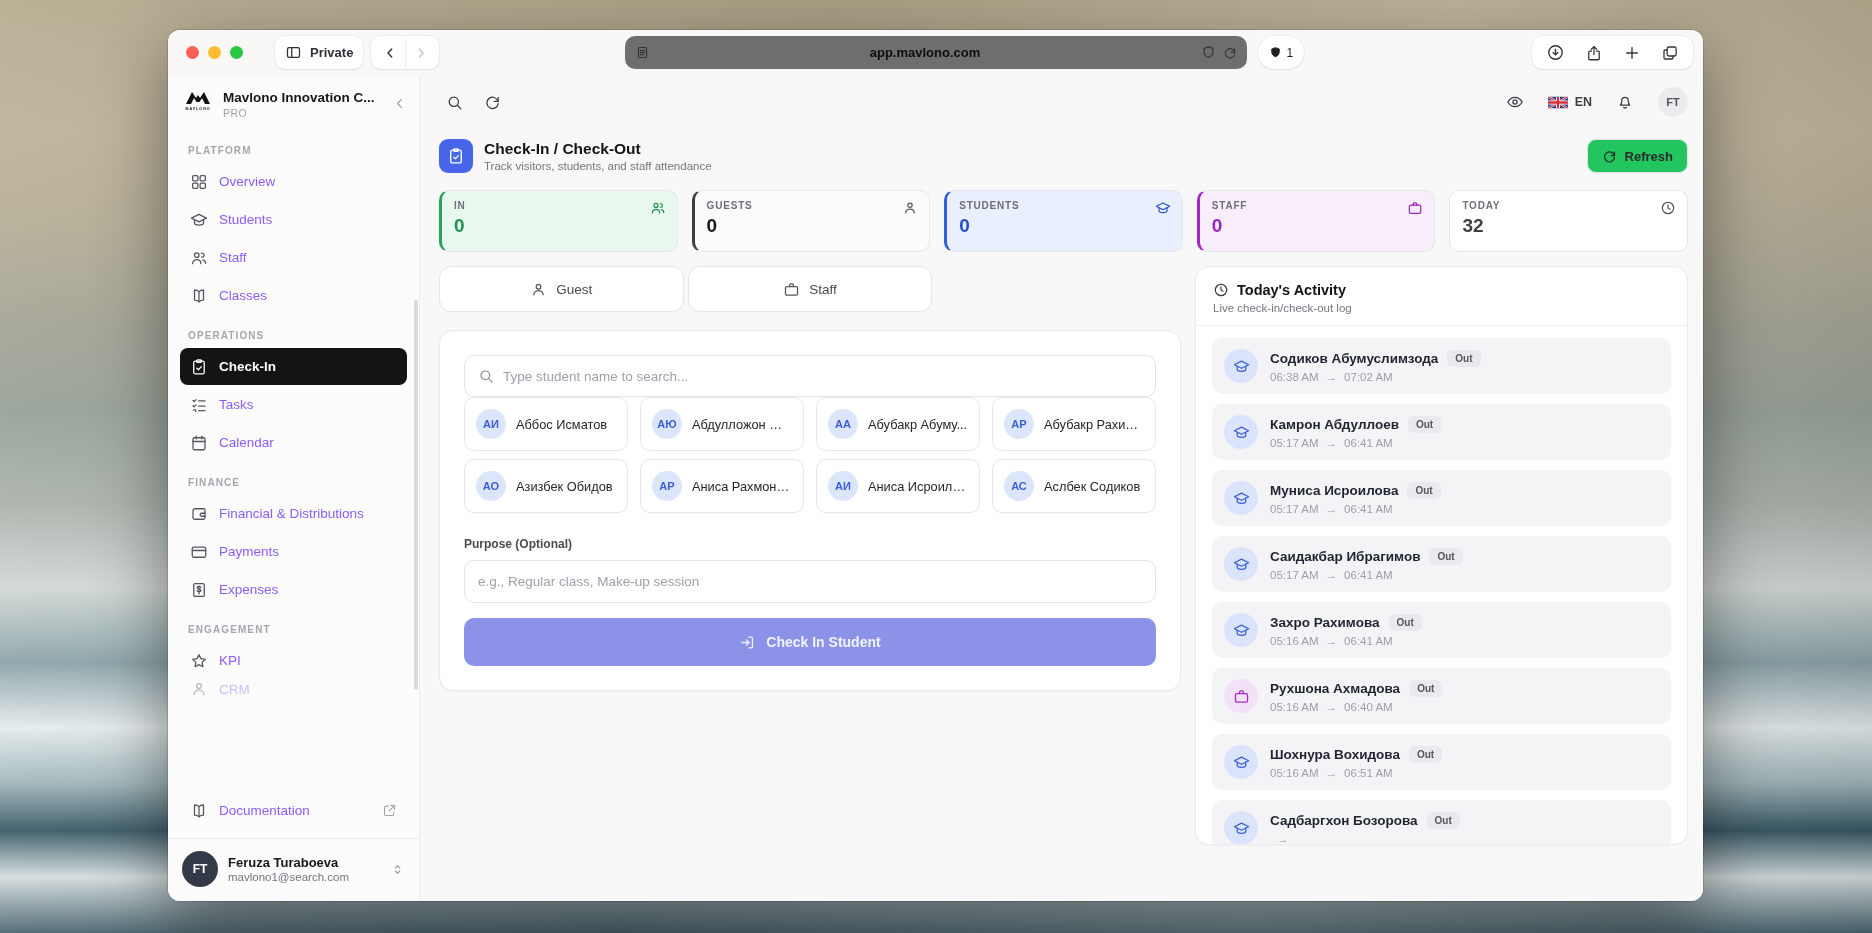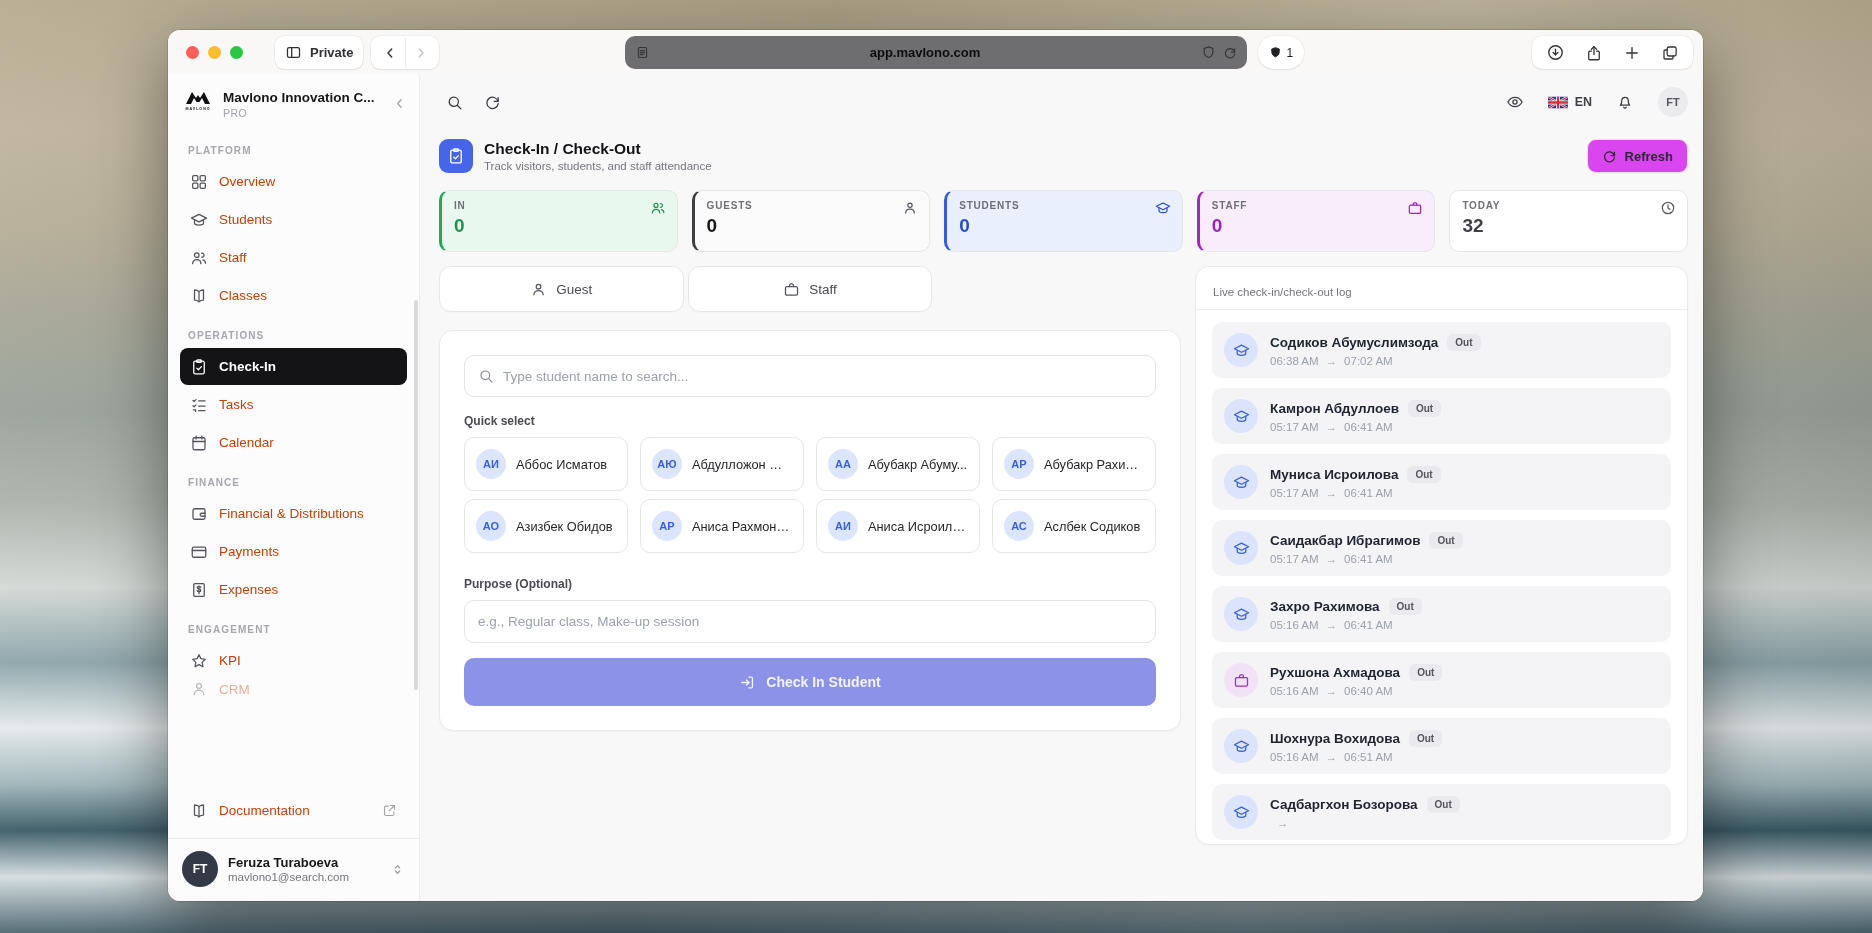--- a/index.html
+++ b/index.html
@@ -57,21 +57,21 @@
   .sidebar{ width:252px; flex:0 0 252px; background:#fcfcfc; border-right:1px solid #ececee; display:flex; flex-direction:column; position:relative; }
   .side-head{ display:flex; align-items:center; gap:9px; padding:13px 12px 8px 14px; }
   .logo{ width:32px; height:30px; display:flex; flex-direction:column; align-items:center; }
   .org-meta{ flex:1; min-width:0; }
   .org-name{ font-size:13.5px; font-weight:700; color:#17171a; white-space:nowrap; }
   .org-plan{ font-size:10.5px; color:#a1a1aa; letter-spacing:.5px; margin-top:1px; }
   .collapse{ color:#a1a1aa; display:flex; }
   .side-nav{ flex:1; padding:2px 12px 0; overflow:hidden; }
   .sec-label{ font-size:10px; font-weight:700; letter-spacing:1.1px; color:#a6a6ae; margin:16px 8px 7px; }
   .nav-item{ height:37px; border-radius:8px; display:flex; align-items:center; gap:11px; padding:0 10px;
-    font-size:13.5px; color:#c2410c; margin-bottom:1px; cursor:default; }
+    font-size:13.5px; color:#8b5cf6; margin-bottom:1px; cursor:default; }
   .nav-item .ic{ width:18px; height:18px; color:#55555e; flex:0 0 18px; }
   .nav-item.active{ background:#141417; color:#fff; font-weight:600; }
   .nav-item.active .ic{ color:#fff; }
   .nav-item.faded{ height:18px; overflow:hidden; opacity:.4; }
   .side-scrollbar{ position:absolute; right:1.5px; top:225px; width:4px; height:390px; border-radius:2px; background:#dadadd; }
   .side-bottom{ padding:6px 12px 0; }
   .doc-item{ justify-content:flex-start; }
   .doc-item .ext{ margin-left:auto; color:#a1a1aa; display:flex; }
   .side-user{ border-top:1px solid #ececee; margin-top:8px; padding:12px 14px 14px; display:flex; align-items:center; gap:10px; }
   .avatar-dark{ width:36px; height:36px; border-radius:50%; background:#333947; color:#fff; font-size:12px; font-weight:700;
@@ -89,21 +89,21 @@
   .hdr-right{ margin-left:auto; display:flex; align-items:center; gap:18px; }
   .lang{ display:flex; align-items:center; gap:7px; font-size:12.5px; font-weight:600; color:#3f3f46; }
   .avatar-light{ width:30px; height:30px; border-radius:50%; background:#ebebee; color:#55555e; font-size:11px; font-weight:700;
     display:flex; align-items:center; justify-content:center; }
 
   .page-head{ display:flex; align-items:center; margin-top:5px; height:44px; }
   .page-icon{ width:34px; height:34px; border-radius:9px; background:#4665e8; color:#fff; display:flex; align-items:center; justify-content:center; }
   .page-titles{ margin-left:11px; }
   .page-title{ font-size:15.5px; font-weight:700; color:#141418; }
   .page-sub{ font-size:11.5px; color:#76767f; margin-top:2px; }
-  .refresh-btn{ margin-left:auto; height:34px; border-radius:9px; background:#d946ef; border:1px solid #e5e5e8;
+  .refresh-btn{ margin-left:auto; height:34px; border-radius:9px; background:#22c55e; border:1px solid #e5e5e8;
     display:flex; align-items:center; gap:8px; padding:0 14px; font-size:13px; font-weight:600; color:#2a2a2f;
     box-shadow:0 1px 1px rgba(0,0,0,.03); }
   .refresh-btn .ic{ color:#2a2a2f; }
 
   
   .stats{ display:grid; grid-template-columns:repeat(5,1fr); gap:14px; margin-top:12px; }
   .stat-card{ height:62px; border-radius:10px; border:1px solid #e6e6e9; background:#fff; position:relative; padding:9px 12px; }
   .stat-label{ font-size:10px; font-weight:700; letter-spacing:.8px; color:#6f6f78; }
   .stat-value{ font-size:19px; font-weight:700; color:#18181b; margin-top:5px; line-height:1; }
   .stat-ic{ position:absolute; top:9px; right:11px; width:16px; height:16px; color:#55555e; }
@@ -692,21 +692,20 @@
             <div class="form-card">
               <div class="search-box">
                 <span class="ic">
                     <svg width="16" height="16" viewBox="0 0 24 24" fill="none" stroke="currentColor" stroke-width="1.8" stroke-linecap="round">
                       <use href="#i-search"></use>
                     </svg>
                   </span>
                 <input placeholder="Type student name to search..." style="">
               </div>
 
-              <div class="mini-label">Quick select</div>
               <div class="qs-grid">
                 <button class="qs-btn">
                     <span class="qs-avatar">АИ</span>
                     <span class="qs-name">Аббос Исматов</span>
                   </button>
                   <button class="qs-btn">
                     <span class="qs-avatar">АЮ</span>
                     <span class="qs-name">Абдулложон Ю...</span>
                   </button>
                   <button class="qs-btn">
@@ -746,20 +745,28 @@
                       <use href="#i-login"></use>
                     </svg>
                   </span>
                 <span>Check In Student</span>
               </button>
             </div>
           </div>
 
           <div class="activity">
             <div class="act-head">
+              <div class="act-title-row">
+                <span class="ic">
+                    <svg width="16" height="16" viewBox="0 0 24 24" fill="none" stroke="currentColor" stroke-width="1.8" stroke-linecap="round">
+                      <use href="#i-clock"></use>
+                    </svg>
+                  </span>
+                <span class="act-title">Today's Activity</span>
+              </div>
               <div class="act-sub">Live check-in/check-out log</div>
             </div>
             <div class="act-divider"></div>
             <div class="act-list">
               <div class="act-item type-student">
                   <span class="act-avatar">
                     <svg width="17" height="17" viewBox="0 0 24 24" fill="none" stroke="currentColor" stroke-width="1.8" stroke-linecap="round" stroke-linejoin="round">
                       <use href="#i-grad-cap"></use>
                     </svg>
                   </span>

